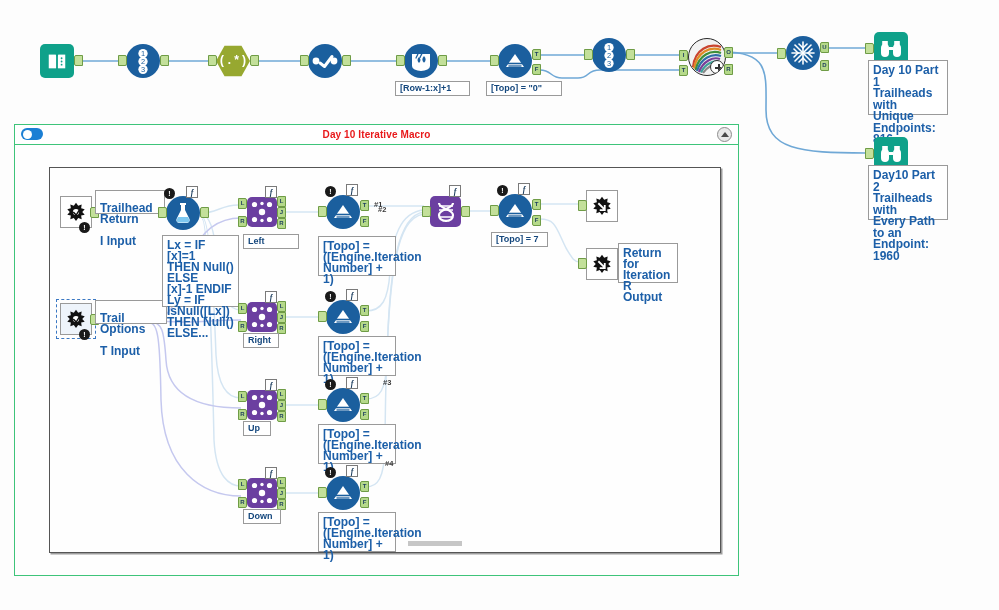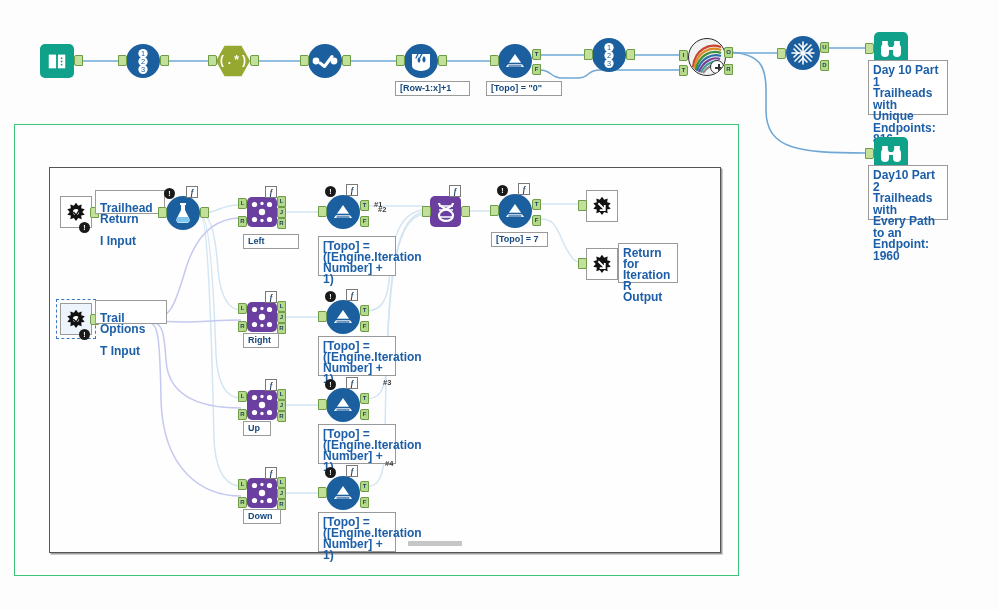--- a/index.html
+++ b/index.html
@@ -359,20 +359,25 @@
       </svg>
     </div>
     <div class="port in plain" style="left:-9px;top:11px;"></div>
   </div>
   <div class="anno" style="left:868px;top:165px;width:80px;height:55px;">Day10 Part 2
 Trailheads with
 Every Path to an
 Endpoint: 1960</div>
 
   <div id="macro-container">
+    <div id="macro-header">
+      <div id="macro-toggle"></div>
+      <span id="macro-title">Day 10 Iterative Macro</span>
+      <div id="macro-collapse"></div>
+    </div>
     <div id="macro-inner"></div>
   </div>
   <div id="macro-scrollbar"></div>
 
   <div class="node" style="left:60px;top:196px;">
     <div class="iface-tool">
       <svg width="22" height="22" viewBox="0 0 24 24">
         <path d="M12 2 l2.4 3.2 3.8-1.3 -0.6 4 3.9 1 -2.7 3 2.7 3 -3.9 1 0.6 4 -3.8-1.3 -2.4 3.2 -2.4-3.2 -3.8 1.3 0.6-4 -3.9-1 2.7-3 -2.7-3 3.9-1 -0.6-4 3.8 1.3z" fill="#111"></path>
         <circle cx="12" cy="12" r="3.4" fill="#fff"></circle>
         <path d="M9 12 l3.2 3.4 3.4-5.4" stroke="#111" stroke-width="1.6" fill="none"></path>
@@ -408,20 +413,26 @@
         <path d="M10 3 h4 v6 l4.5 9 a3 3 0 0 1 -2.8 4 H8.3 a3 3 0 0 1 -2.8 -4 L10 9 z" fill="#fff"></path>
         <path d="M7 16 h10 l1.2 2.5 a2.2 2.2 0 0 1 -2 3 H7.8 a2.2 2.2 0 0 1 -2 -3 z" fill="#7ec8f0"></path>
         <rect x="9" y="2" width="6" height="2" fill="#fff"></rect>
       </svg>
     </div>
     <div class="badge" style="left:-2px;top:-8px;">!</div>
     <div class="fbadge" style="left:20px;top:-10px;">f</div>
     <div class="port in plain" style="left:-8px;top:11px;"></div>
     <div class="port out plain" style="left:34px;top:11px;"></div>
   </div>
+  <div class="anno" style="left:162px;top:235px;width:77px;height:72px;line-height:11px;">Lx = IF [x]=1
+THEN Null() ELSE
+[x]-1 ENDIF
+Ly = IF IsNull([Lx])
+THEN Null()
+ELSE...</div>
 
   <div class="node" style="left:247px;top:197px;">
     <div class="square-tool">
       <svg width="24" height="24" viewBox="0 0 24 24">
         <circle cx="12" cy="12" r="3.2" fill="#fff"></circle>
         <circle cx="4.5" cy="4.5" r="2.6" fill="#fff"></circle>
           <circle cx="19.5" cy="4.5" r="2.6" fill="#fff"></circle>
         <circle cx="4.5" cy="19.5" r="2.6" fill="#fff"></circle>
           <circle cx="19.5" cy="19.5" r="2.6" fill="#fff"></circle>
         <circle cx="12" cy="3.5" r="1.7" fill="#fff"></circle>

